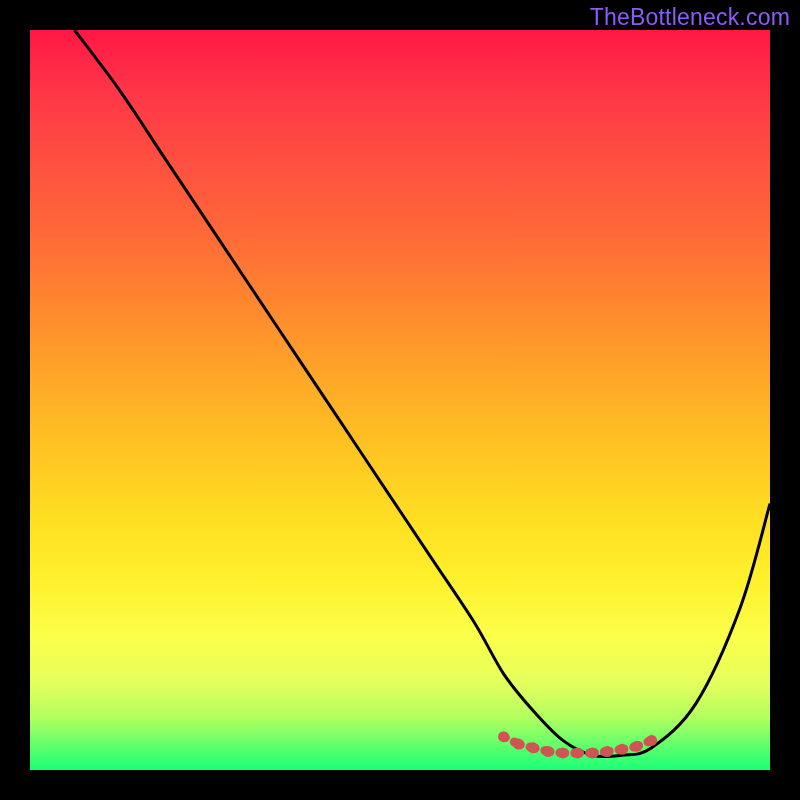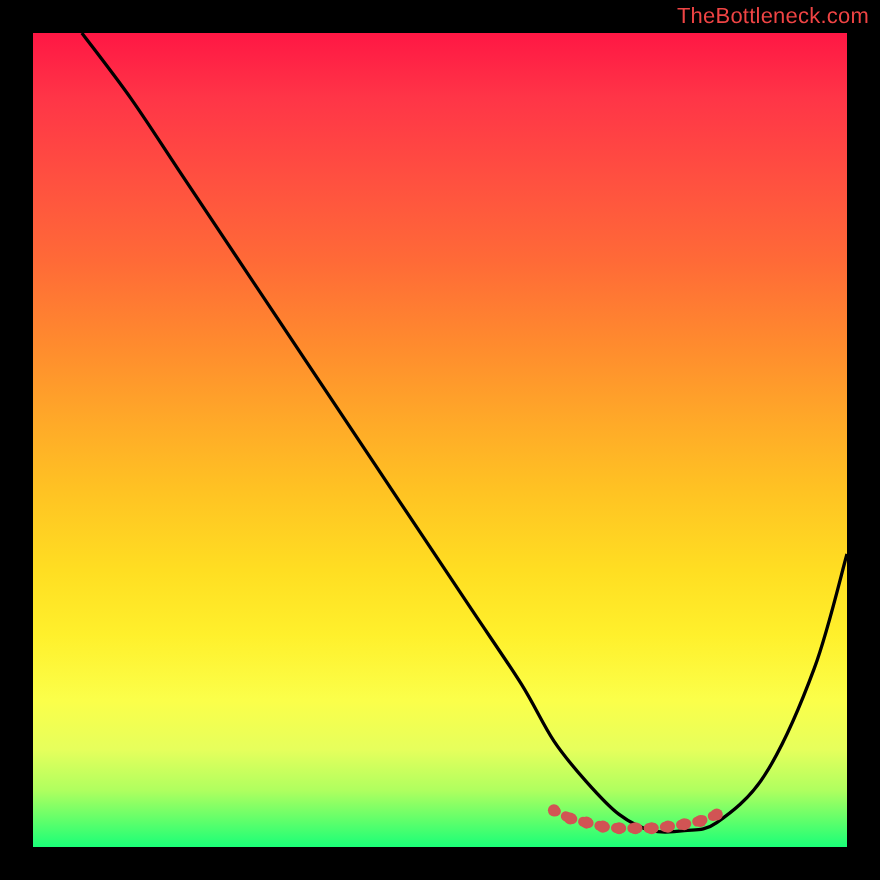--- a/index.html
+++ b/index.html
@@ -14,22 +14,22 @@
   .frame {
     position: relative;
     width: 800px;
     height: 800px;
     background: #000;
   }
   .watermark {
     position: absolute;
     top: 4px;
     right: 10px;
-    color: #ef4444;
-    font-size: 20px;
+    color: #8b5cf6;
+    font-size: 23px;
     font-weight: 500;
     letter-spacing: 0.2px;
     z-index: 3;
   }
   .plot-area {
     position: absolute;
     left: 30px;
     top: 30px;
     width: 740px;
     height: 740px;

